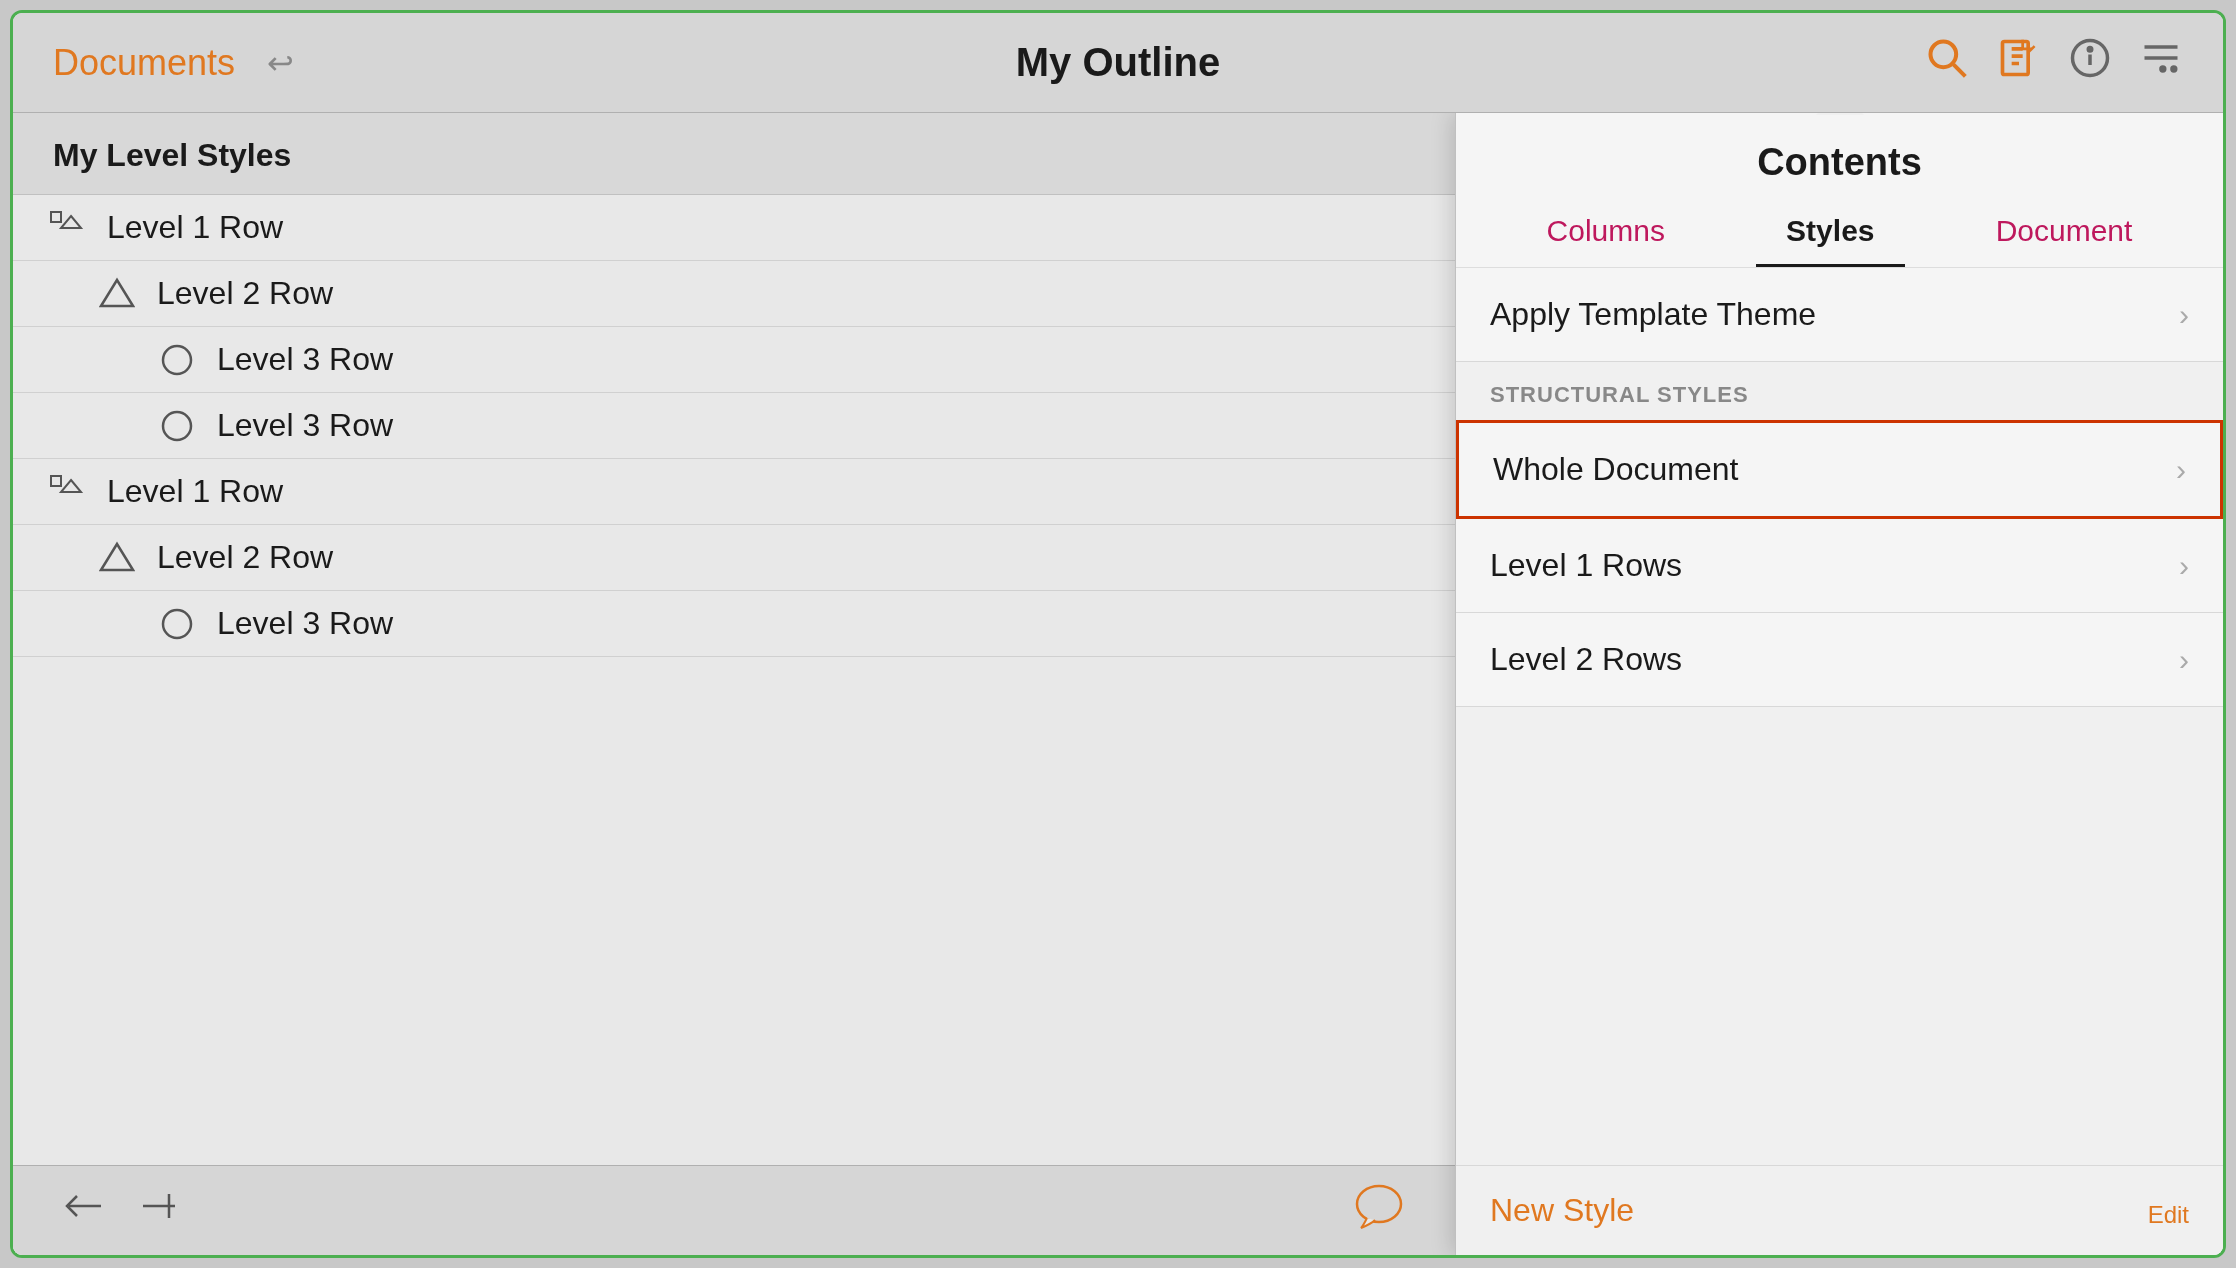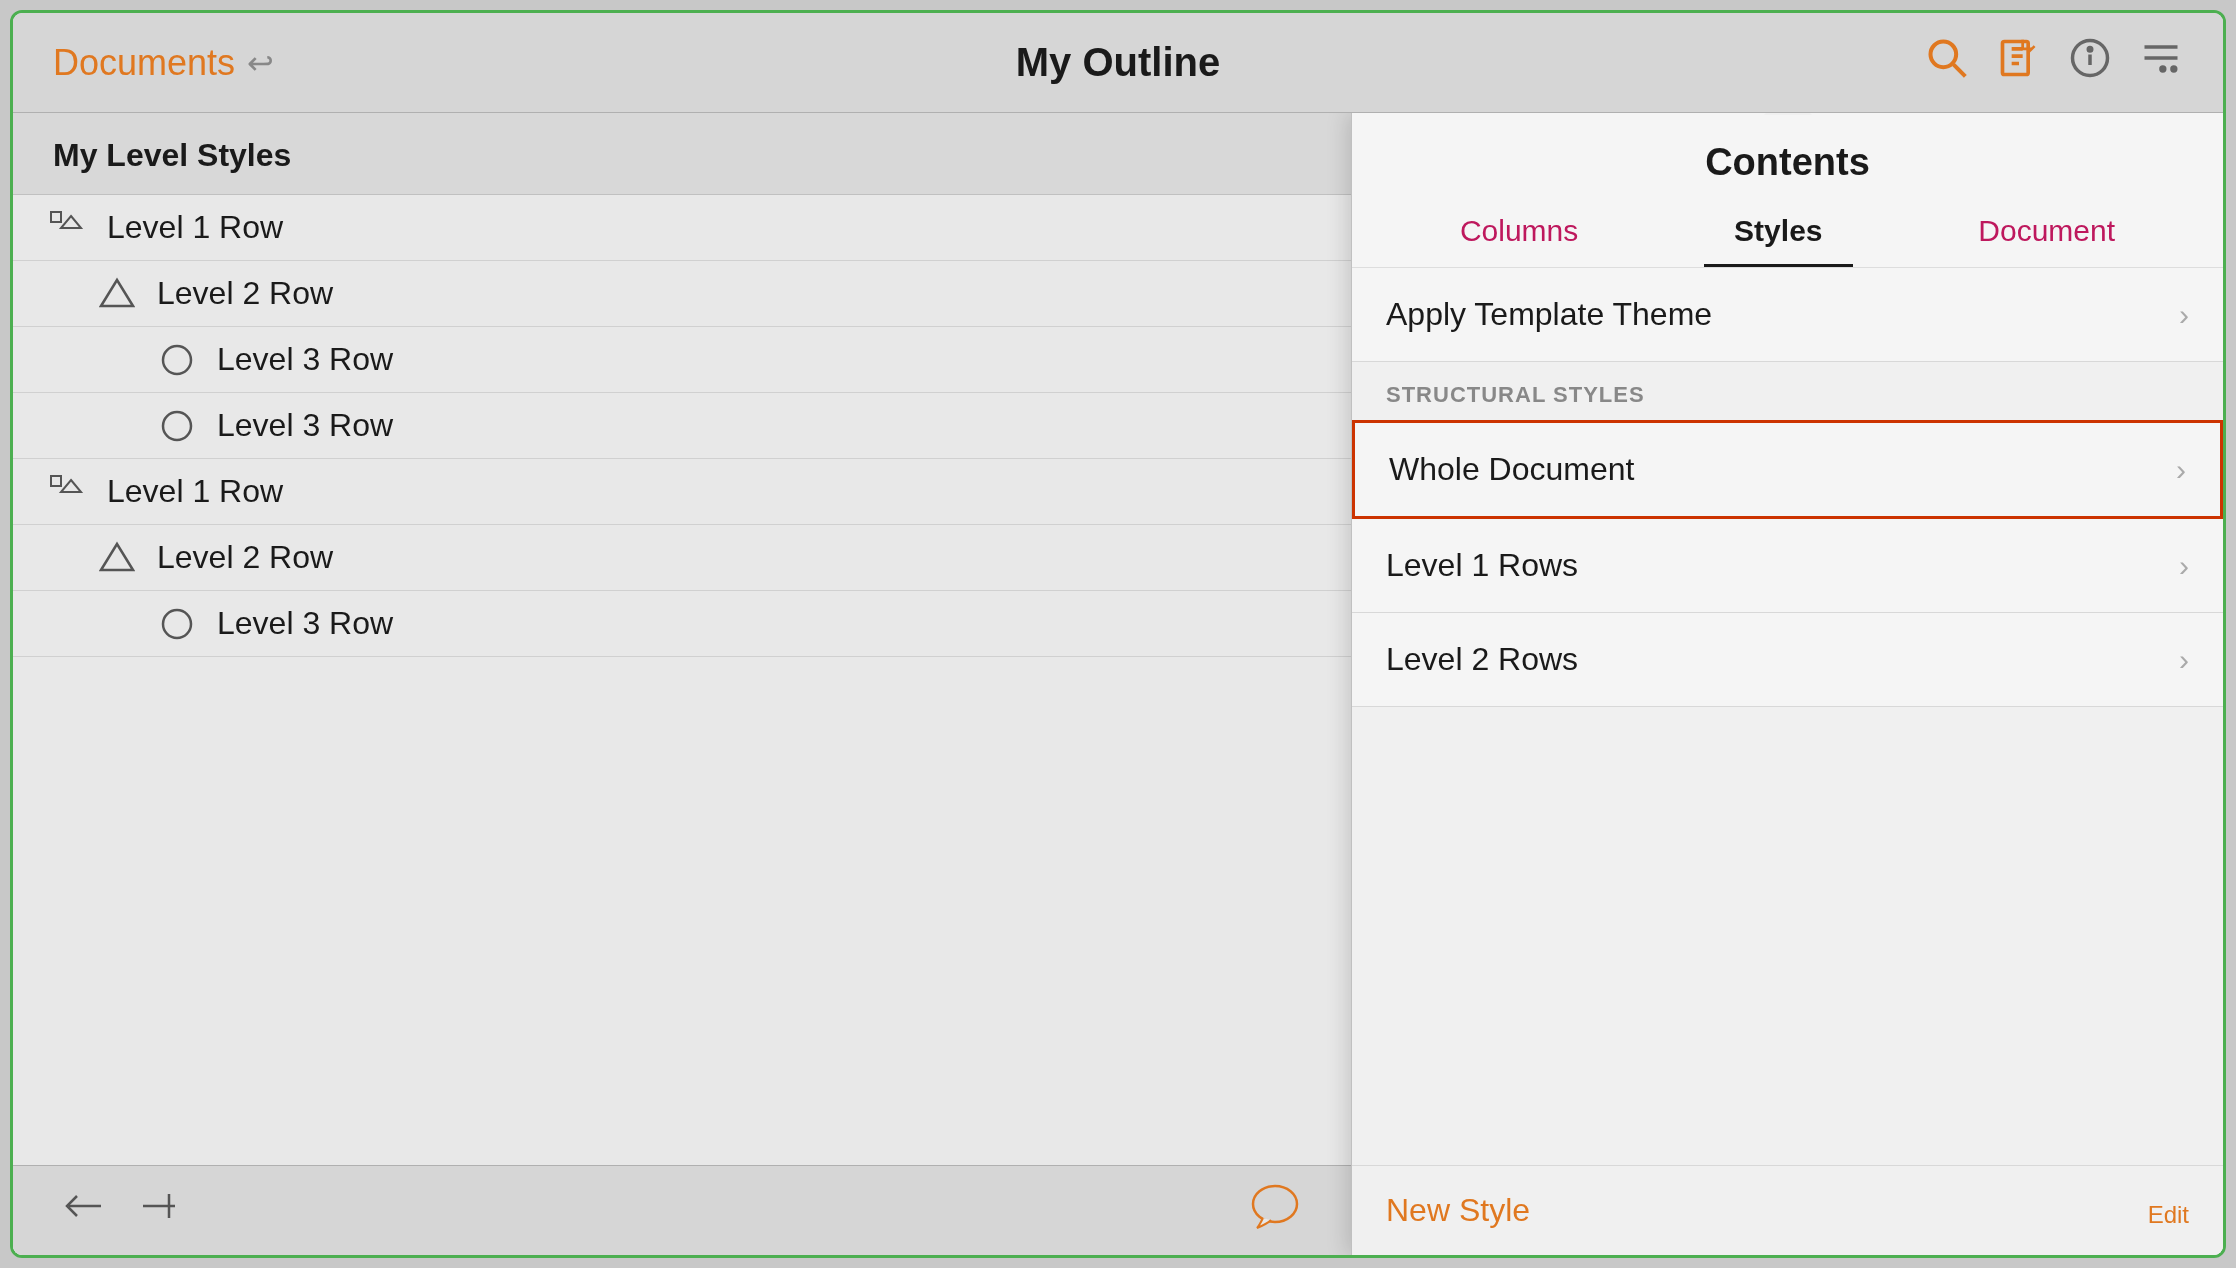--- a/index.html
+++ b/index.html
@@ -28,21 +28,21 @@
       background: #d6d6d6;
       height: 100px;
       padding: 0 40px;
       border-bottom: 1px solid #b0b0b0;
       position: relative;
       z-index: 10;
     }
     .header-left {
       display: flex;
       align-items: center;
-      gap: 12px;
+      gap: 32px;
       flex: 1;
     }
     .header-title {
       flex: 2;
       text-align: center;
     }
     .header-right {
       display: flex;
       align-items: center;
       gap: 28px;
@@ -163,21 +163,21 @@
       cursor: pointer;
     }
     .chat-icon {
       color: #e07820;
       font-size: 42px;
       cursor: pointer;
     }
 
     
     .contents-panel {
-      width: 872px;
+      width: 768px;
       background: #f0f0f0;
       border-left: 1px solid #c0c0c0;
       display: flex;
       flex-direction: column;
       position: relative;
       box-shadow: -4px 0 20px rgba(0,0,0,0.15);
       border-radius: 0 0 0 0;
     }
 
     

